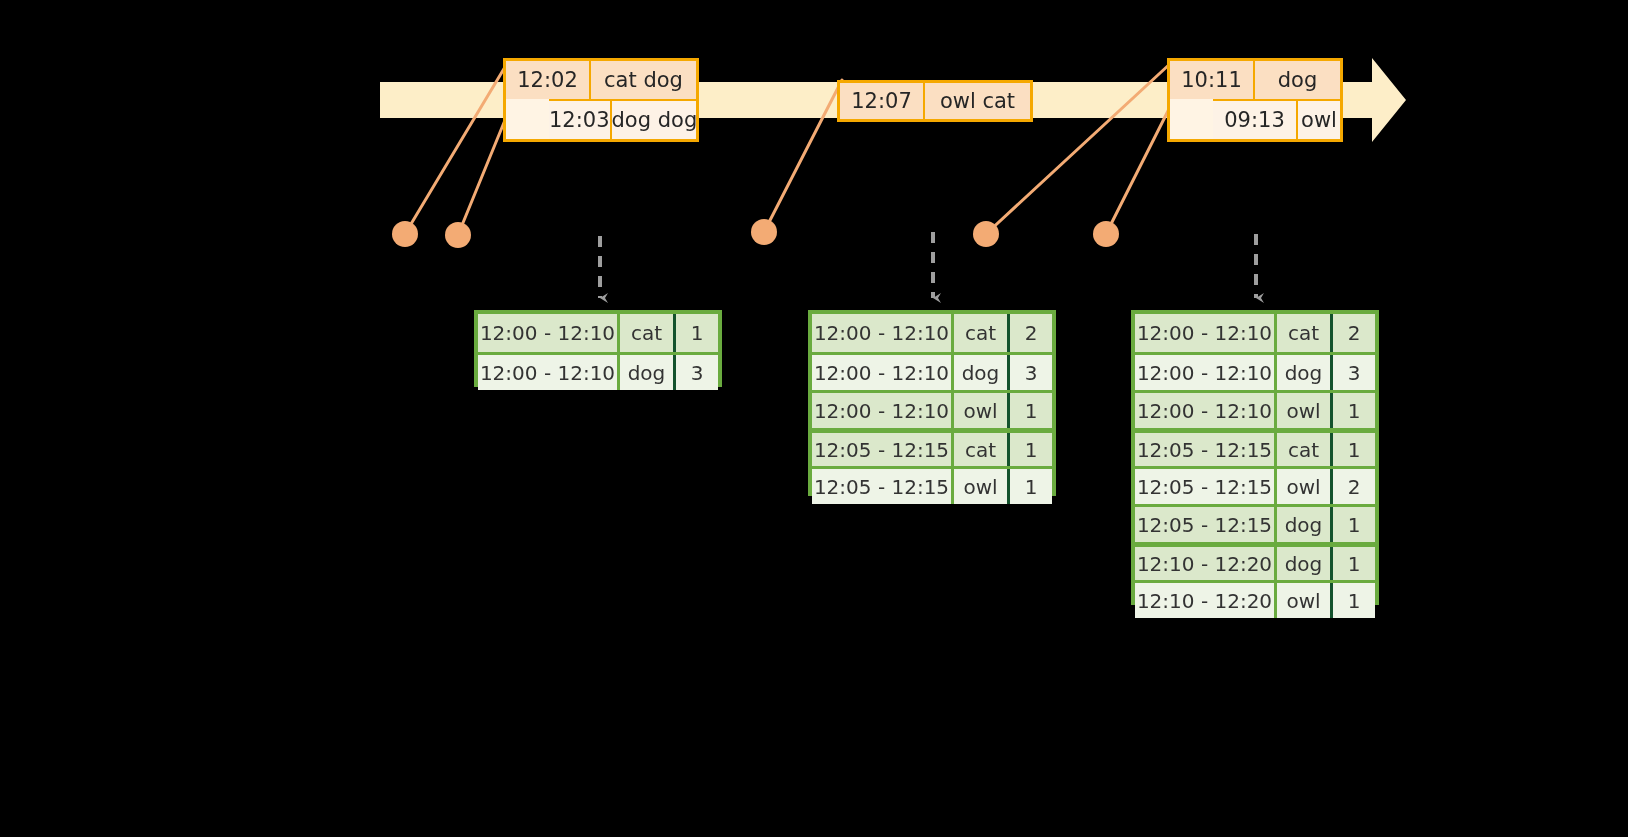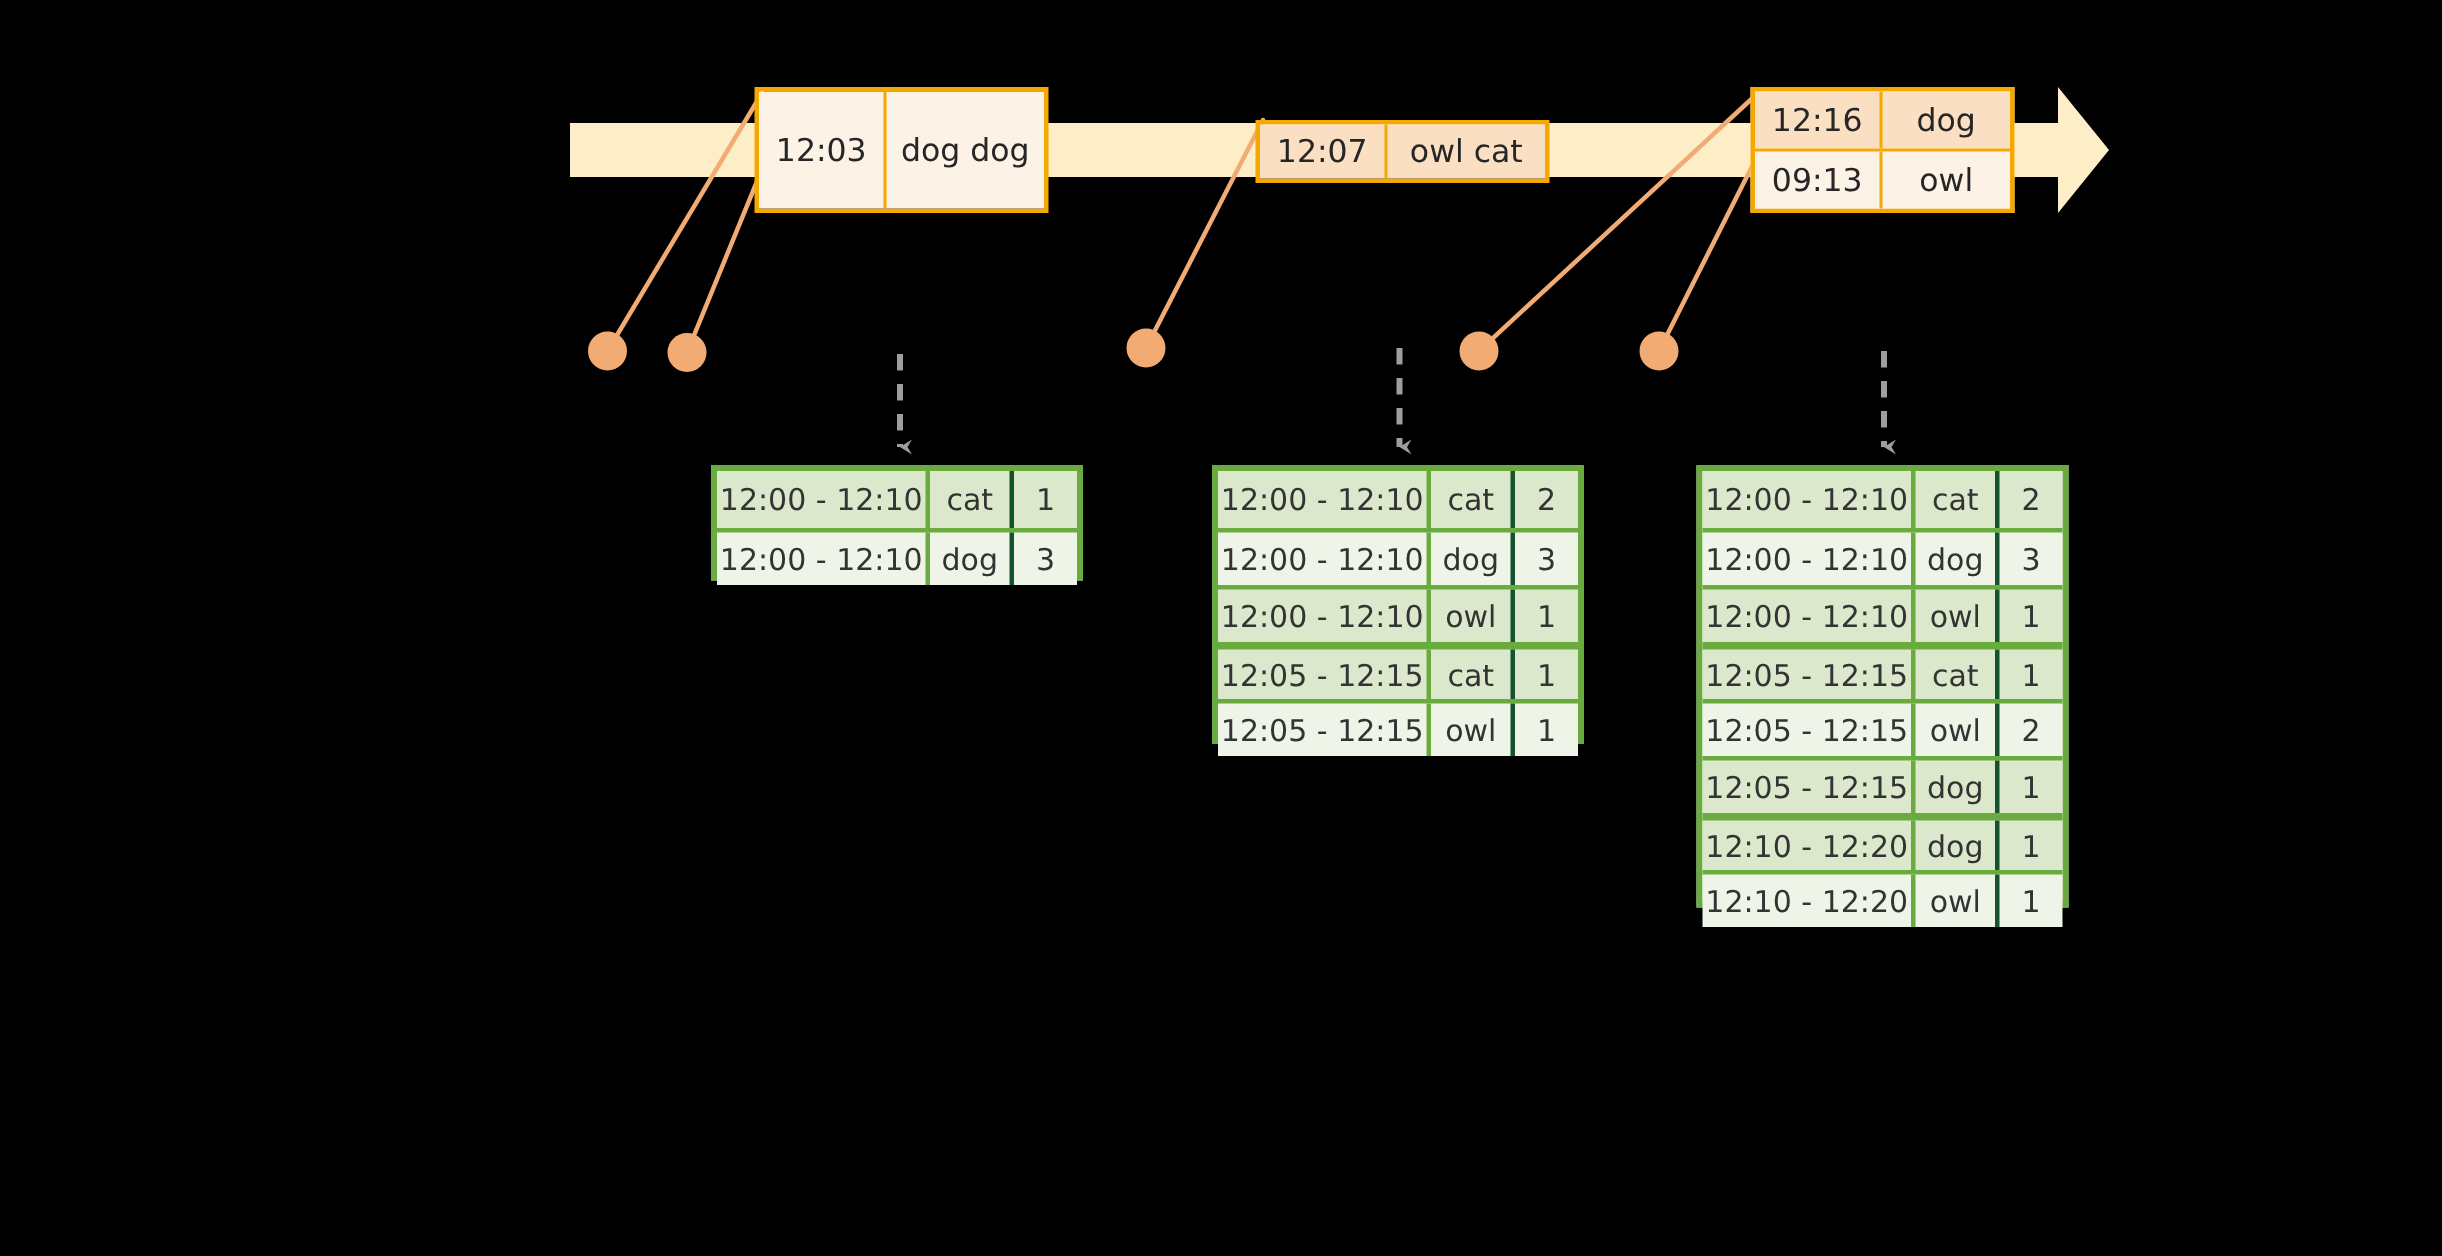--- a/index.html
+++ b/index.html
@@ -36,21 +36,21 @@
     display: flex;
     flex-direction: column;
     background: #fff4e4;
   }
   .event-row {
     display: flex;
     flex: 1 1 auto;
     min-height: 0;
   }
   .event-row.shade-a { background: #fbdfc2; }
-  .event-row.shade-b { background: #fdf2e6; }
+  .event-row.shade-b { background: #fdf2e6; margin-left: 43px; }
   .event-row + .event-row { border-top: 2px solid #f5a800; }
   .event-cell {
     display: flex;
     align-items: center;
     justify-content: center;
     font-size: 21px;
     color: #262626;
     box-sizing: border-box;
     white-space: nowrap;
   }
@@ -118,36 +118,40 @@
       </g>
 
     <g id="flowarrows" stroke="#9e9e9e" stroke-width="4" stroke-dasharray="11 9" fill="none">
         <line x1="600" y1="236" x2="600" y2="298" marker-end="url(#dash-arrow)"></line>
         <line x1="933" y1="232" x2="933" y2="298" marker-end="url(#dash-arrow)"></line>
         <line x1="1256" y1="234" x2="1256" y2="298" marker-end="url(#dash-arrow)"></line>
       </g>
   </svg>
 
   <div class="event-box" style="left:503px; top:58px; width:196px; height:84px;">
+    <div class="event-row shade-a">
+      <div class="event-cell time">12:02</div>
+      <div class="event-cell words">cat dog</div>
+    </div>
     <div class="event-row shade-b">
       <div class="event-cell time">12:03</div>
       <div class="event-cell words">dog dog</div>
     </div>
   </div>
 
   <div class="event-box" style="left:837px; top:80px; width:196px; height:42px;justify-content:center;">
     <div class="event-row shade-a">
       <div class="event-cell time">12:07</div>
       <div class="event-cell words">owl cat</div>
     </div>
   </div>
 
   <div class="event-box" style="left:1167px; top:58px; width:176px; height:84px;">
     <div class="event-row shade-a">
-      <div class="event-cell time">12:16</div>
+      <div class="event-cell time">10:11</div>
       <div class="event-cell words">dog</div>
     </div>
     <div class="event-row shade-b">
       <div class="event-cell time">09:13</div>
       <div class="event-cell words">owl</div>
     </div>
   </div>
 
   <div class="result-table" id="table-0" style="left:474px; top:310px; width:248px; height:77px;">
       <div class="res-row shade-a">

